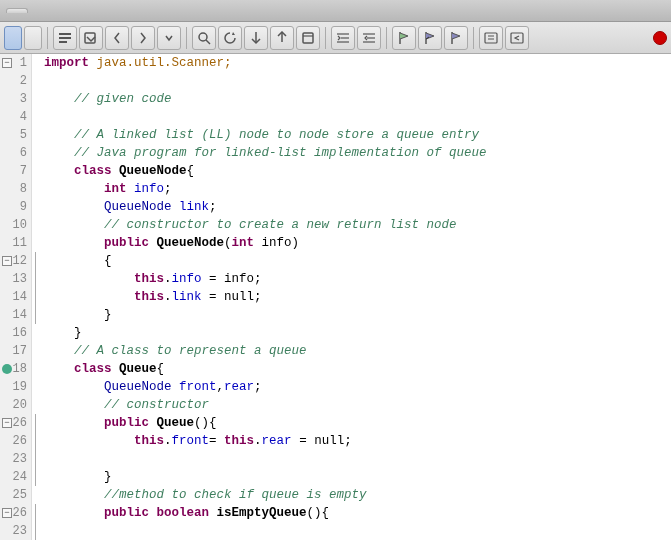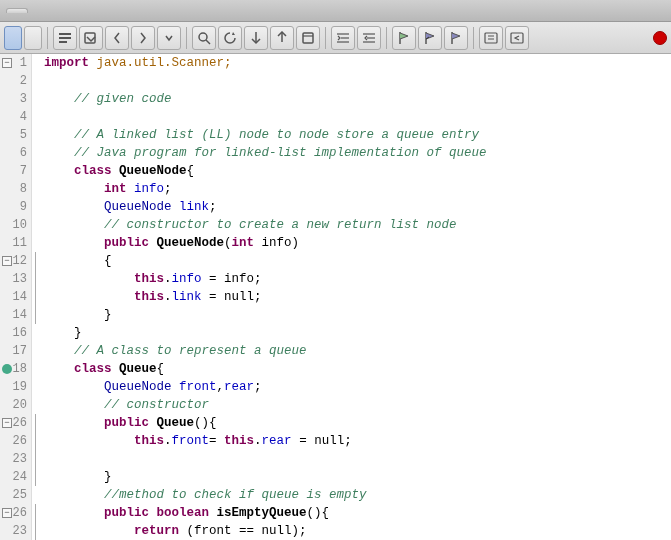--- a/index.html
+++ b/index.html
@@ -487,16 +487,15 @@
         <div class="code-line"><span style="color: rgb(63, 127, 95); font-style: italic;">    // A class to represent a queue</span></div>
         <div class="code-line"><span style="color: rgb(0, 0, 0);">    </span><span style="color: rgb(127, 0, 85); font-weight: bold;">class</span><span style="color: rgb(0, 0, 0);"> </span><span style="color: rgb(0, 0, 0); font-weight: bold;">Queue</span><span style="color: rgb(0, 0, 0);">{</span></div>
         <div class="code-line"><span style="color: rgb(0, 0, 0);">        </span><span style="color: rgb(0, 0, 153);">QueueNode</span><span style="color: rgb(0, 0, 0);"> </span><span style="color: rgb(0, 0, 192);">front</span><span style="color: rgb(0, 0, 0);">,</span><span style="color: rgb(0, 0, 192);">rear</span><span style="color: rgb(0, 0, 0);">;</span></div>
         <div class="code-line"><span style="color: rgb(63, 127, 95); font-style: italic;">        // constructor</span></div>
         <div class="code-line"><span style="color: rgb(0, 0, 0);">        </span><span style="color: rgb(127, 0, 85); font-weight: bold;">public</span><span style="color: rgb(0, 0, 0);"> </span><span style="color: rgb(0, 0, 0); font-weight: bold;">Queue</span><span style="color: rgb(0, 0, 0);">(){</span></div>
         <div class="code-line"><span style="color: rgb(0, 0, 0);">            </span><span style="color: rgb(127, 0, 85); font-weight: bold;">this</span><span style="color: rgb(0, 0, 0);">.</span><span style="color: rgb(0, 0, 192);">front</span><span style="color: rgb(0, 0, 0);">= </span><span style="color: rgb(127, 0, 85); font-weight: bold;">this</span><span style="color: rgb(0, 0, 0);">.</span><span style="color: rgb(0, 0, 192);">rear</span><span style="color: rgb(0, 0, 0);"> = null;</span></div>
         <div class="code-line"></div>
         <div class="code-line"><span style="color: rgb(0, 0, 0);">        }</span></div>
         <div class="code-line"><span style="color: rgb(63, 127, 95); font-style: italic;">        //method to check if queue is empty</span></div>
         <div class="code-line"><span style="color: rgb(0, 0, 0);">        </span><span style="color: rgb(127, 0, 85); font-weight: bold;">public</span><span style="color: rgb(0, 0, 0);"> </span><span style="color: rgb(127, 0, 85); font-weight: bold;">boolean</span><span style="color: rgb(0, 0, 0);"> </span><span style="color: rgb(0, 0, 0); font-weight: bold;">isEmptyQueue</span><span style="color: rgb(0, 0, 0);">(){</span></div>
-        <div class="code-line"><span style="color: rgb(0, 0, 0);">            </span><span style="color: rgb(127, 0, 85); font-weight: bold;">return</span><span style="color: rgb(0, 0, 0);"> (front == null);</span></div>
       </div>
   </div>
 </div>
 
 </body></html>

